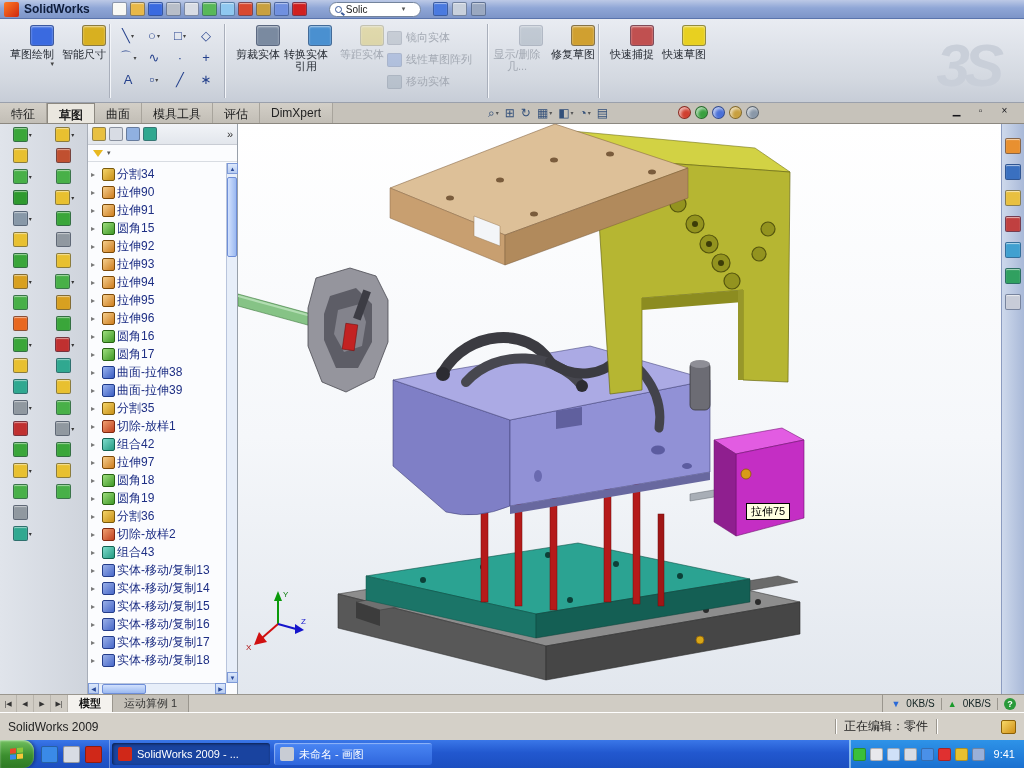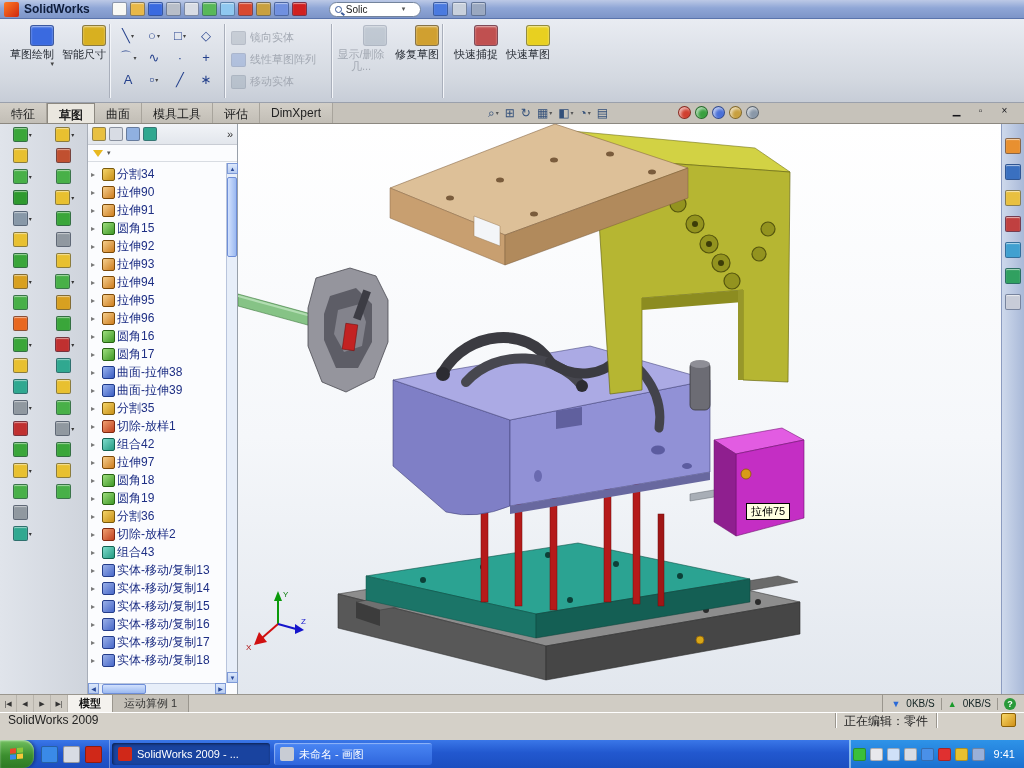--- a/index.html
+++ b/index.html
@@ -105,21 +105,21 @@
 .doctab{padding:0 11px;border-right:1px solid #9a968e;color:#333;background:#c4c0b8;display:flex;align-items:center;white-space:nowrap}
 .doctab.active{background:#f4f2ee;font-weight:bold;color:#111}
 .net{margin-left:auto;display:flex;align-items:center;gap:6px;padding:0 8px;border-left:1px solid #9a968e}
 .arr-dn{color:#2a6ad8;font-size:9px}
 .arr-up{color:#1a9a2a;font-size:9px}
 .net .val{font-size:10px;color:#122}
 .net-sep{width:1px;height:12px;background:#9a968e}
 .qmark{width:12px;height:12px;border-radius:50%;background:#2a9a3a;color:#fff;font-size:9px;display:flex;align-items:center;justify-content:center;font-weight:bold}
 
 
-.statusbar{position:absolute;left:0;top:712px;width:1024px;height:28px;background:#d4d0c8;border-top:1px solid #fff;display:flex;font-size:12px;color:#222;padding:0 8px;gap:8px}
+.statusbar{position:absolute;left:0;top:712px;width:1024px;height:28px;background:#d4d0c8;border-top:1px solid #fff;display:flex;align-items:center;font-size:12px;color:#222;padding:0 8px;gap:8px}
 .sb-spacer{flex:1}
 .sb-sep{width:1px;height:15px;background:#9a968e;box-shadow:1px 0 0 #fff}
 .gold-badge{width:15px;height:14px;background:linear-gradient(135deg,#f8d868,#d09018);border:1px solid #8a6008;border-radius:2px}
 
 
 .taskbar{position:absolute;left:0;top:740px;width:1024px;height:28px;background:linear-gradient(180deg,#3a77e8,#2258cf 45%,#1c4ec0);display:flex;align-items:stretch;overflow:hidden}
 .start-btn{width:34px;background:linear-gradient(180deg,#72c160,#3c8f2f 55%,#2e7a24);border-radius:0 11px 11px 0;display:flex;align-items:center;justify-content:center;box-shadow:inset 0 1px 2px rgba(255,255,255,.55),2px 0 3px rgba(0,0,0,.3);flex:none}
 .winflag{width:15px;height:13px;display:grid;grid-template-columns:6px 6px;grid-template-rows:5px 5px;gap:1px;transform:skewY(-6deg)}
 .winflag i{display:block}
 .winflag i:nth-child(1){background:#e8482a}.winflag i:nth-child(2){background:#8ac83a}
@@ -189,20 +189,34 @@
         <span class="sk-cell">⌒<span class="arr">▾</span></span>
         <span class="sk-cell">∿</span>
         <span class="sk-cell">·</span>
         <span class="sk-cell">+</span>
         <span class="sk-cell">A</span>
         <span class="sk-cell">▫<span class="arr">▾</span></span>
         <span class="sk-cell">╱</span>
         <span class="sk-cell">∗</span>
       </div>
     <div class="cmd-sep"></div>
+    <div class="cmd-group" id="cmd-g2">
+        <div class="cmd-btn ">
+          <span class="cmd-icon" style="background:#7a8aa0"></span>
+          <span class="cmd-label">剪裁实体</span>
+        </div>
+        <div class="cmd-btn ">
+          <span class="cmd-icon" style="background:#4a90d0"></span>
+          <span class="cmd-label">转换实体引用</span>
+        </div>
+        <div class="cmd-btn disabled">
+          <span class="cmd-icon" style="background:#d8c040"></span>
+          <span class="cmd-label">等距实体</span>
+        </div>
+      </div>
     <div class="cmd-stack" id="cmd-stack">
         <div class="stack-btn">
           <span class="s-icon" style="background:#9aa4b0"></span>
           <span class="lbl">镜向实体</span>
         </div>
         <div class="stack-btn">
           <span class="s-icon" style="background:#7090d0"></span>
           <span class="lbl">线性草图阵列</span>
         </div>
         <div class="stack-btn">
@@ -225,20 +239,21 @@
     <div class="cmd-group" id="cmd-g4">
         <div class="cmd-btn ">
           <span class="cmd-icon" style="background:#c05050"></span>
           <span class="cmd-label">快速捕捉</span>
         </div>
         <div class="cmd-btn ">
           <span class="cmd-icon" style="background:#e8d020"></span>
           <span class="cmd-label">快速草图</span>
         </div>
       </div>
+    <div class="watermark">3S</div>
   </div>
 
   <div class="tabrow" id="tabrow">
       <span class="tab ">特征</span>
       <span class="tab active">草图</span>
       <span class="tab ">曲面</span>
       <span class="tab ">模具工具</span>
       <span class="tab ">评估</span>
       <span class="tab ">DimXpert</span>
     </div>

